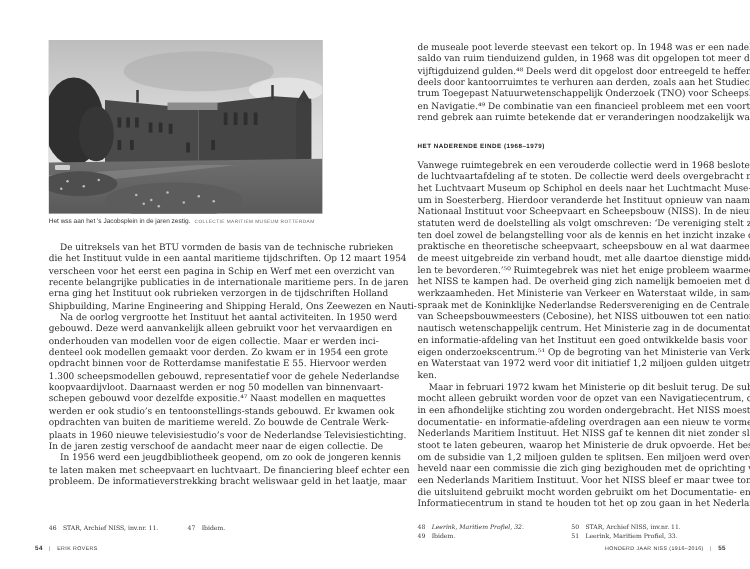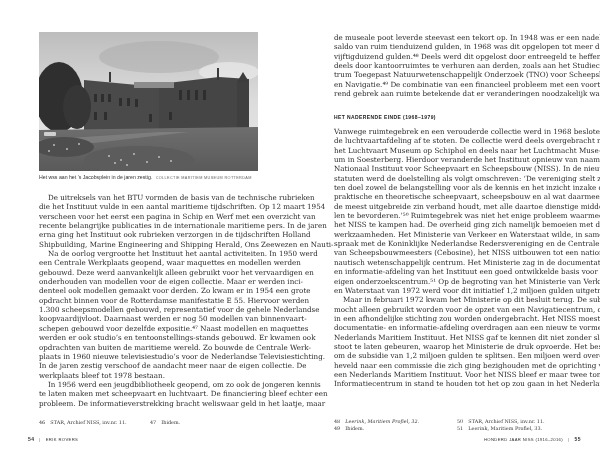--- a/index.html
+++ b/index.html
@@ -101,33 +101,31 @@
   </div>
 
   <div class="body-text" id="left-body">
       <span class="line indent">De uitreksels van het BTU vormden de basis van de technische rubrieken</span>
       <span class="line">die het Instituut vulde in een aantal maritieme tijdschriften. Op 12 maart 1954</span>
       <span class="line">verscheen voor het eerst een pagina in Schip en Werf met een overzicht van</span>
       <span class="line">recente belangrijke publicaties in de internationale maritieme pers. In de jaren</span>
       <span class="line">erna ging het Instituut ook rubrieken verzorgen in de tijdschriften Holland</span>
       <span class="line">Shipbuilding, Marine Engineering and Shipping Herald, Ons Zeewezen en Nauti-</span>
       <span class="line indent">Na de oorlog vergrootte het Instituut het aantal activiteiten. In 1950 werd</span>
-      <span class="line">een Centrale Werkplaats geopend, waar maquettes en modellen werden</span>
       <span class="line">gebouwd. Deze werd aanvankelijk alleen gebruikt voor het vervaardigen en</span>
       <span class="line">onderhouden van modellen voor de eigen collectie. Maar er werden inci-</span>
       <span class="line">denteel ook modellen gemaakt voor derden. Zo kwam er in 1954 een grote</span>
       <span class="line">opdracht binnen voor de Rotterdamse manifestatie E 55. Hiervoor werden</span>
       <span class="line">1.300 scheepsmodellen gebouwd, representatief voor de gehele Nederlandse</span>
       <span class="line">koopvaardijvloot. Daarnaast werden er nog 50 modellen van binnenvaart-</span>
       <span class="line">schepen gebouwd voor dezelfde expositie.⁴⁷ Naast modellen en maquettes</span>
       <span class="line">werden er ook studio’s en tentoonstellings-stands gebouwd. Er kwamen ook</span>
       <span class="line">opdrachten van buiten de maritieme wereld. Zo bouwde de Centrale Werk-</span>
       <span class="line">plaats in 1960 nieuwe televisiestudio’s voor de Nederlandse Televisiestichting.</span>
       <span class="line">In de jaren zestig verschoof de aandacht meer naar de eigen collectie. De</span>
-      <span class="line last">werkplaats bleef tot 1978 bestaan.</span>
       <span class="line indent">In 1956 werd een jeugdbibliotheek geopend, om zo ook de jongeren kennis</span>
       <span class="line">te laten maken met scheepvaart en luchtvaart. De financiering bleef echter een</span>
       <span class="line">probleem. De informatieverstrekking bracht weliswaar geld in het laatje, maar</span>
     </div>
 
   <div class="fn" style="left:39px; top:409px;">
     <span class="footnotes" style="position:static">46</span>
     <span class="footnotes" style="position:static">STAR, Archief NISS, inv.nr. 11.</span>
   </div>
   <div class="fn" style="left:150px; top:409px;">
@@ -163,29 +161,31 @@
       <span class="line">de meest uitgebreide zin verband houdt, met alle daartoe dienstige midde-</span>
       <span class="line">len te bevorderen.’⁵⁰ Ruimtegebrek was niet het enige probleem waarmee</span>
       <span class="line">het NISS te kampen had. De overheid ging zich namelijk bemoeien met de</span>
       <span class="line">werkzaamheden. Het Ministerie van Verkeer en Waterstaat wilde, in samen-</span>
       <span class="line">spraak met de Koninklijke Nederlandse Redersvereniging en de Centrale Bond</span>
       <span class="line">van Scheepsbouwmeesters (Cebosine), het NISS uitbouwen tot een nationaal</span>
       <span class="line">nautisch wetenschappelijk centrum. Het Ministerie zag in de documentatie-</span>
       <span class="line">en informatie-afdeling van het Instituut een goed ontwikkelde basis voor een</span>
       <span class="line">eigen onderzoekscentrum.⁵¹ Op de begroting van het Ministerie van Verkeer</span>
       <span class="line">en Waterstaat van 1972 werd voor dit initiatief 1,2 miljoen gulden uitgetrok-</span>
+      <span class="line last">ken.</span>
       <span class="line indent">Maar in februari 1972 kwam het Ministerie op dit besluit terug. De subsidie</span>
       <span class="line">mocht alleen gebruikt worden voor de opzet van een Navigatiecentrum, dat</span>
       <span class="line">in een afhondelijke stichting zou worden ondergebracht. Het NISS moest zijn</span>
       <span class="line">documentatie- en informatie-afdeling overdragen aan een nieuw te vormen</span>
       <span class="line">Nederlands Maritiem Instituut. Het NISS gaf te kennen dit niet zonder slag of</span>
       <span class="line">stoot te laten gebeuren, waarop het Ministerie de druk opvoerde. Het besloot</span>
       <span class="line">om de subsidie van 1,2 miljoen gulden te splitsen. Een miljoen werd overge-</span>
       <span class="line">heveld naar een commissie die zich ging bezighouden met de oprichting van</span>
       <span class="line">een Nederlands Maritiem Instituut. Voor het NISS bleef er maar twee ton over,</span>
+      <span class="line">die uitsluitend gebruikt mocht worden gebruikt om het Documentatie- en</span>
       <span class="line">Informatiecentrum in stand te houden tot het op zou gaan in het Nederlands</span>
     </div>
 
   <div class="fn" style="left:34px; top:408px;">
     <span class="footnotes" style="position:static">48</span>
     <span class="footnotes" style="position:static; font-style:italic">Leerink, Maritiem Profiel, 32.</span>
   </div>
   <div class="fn" style="left:34px; top:415px;">
     <span class="footnotes" style="position:static">49</span>
     <span class="footnotes" style="position:static">Ibidem.</span>

